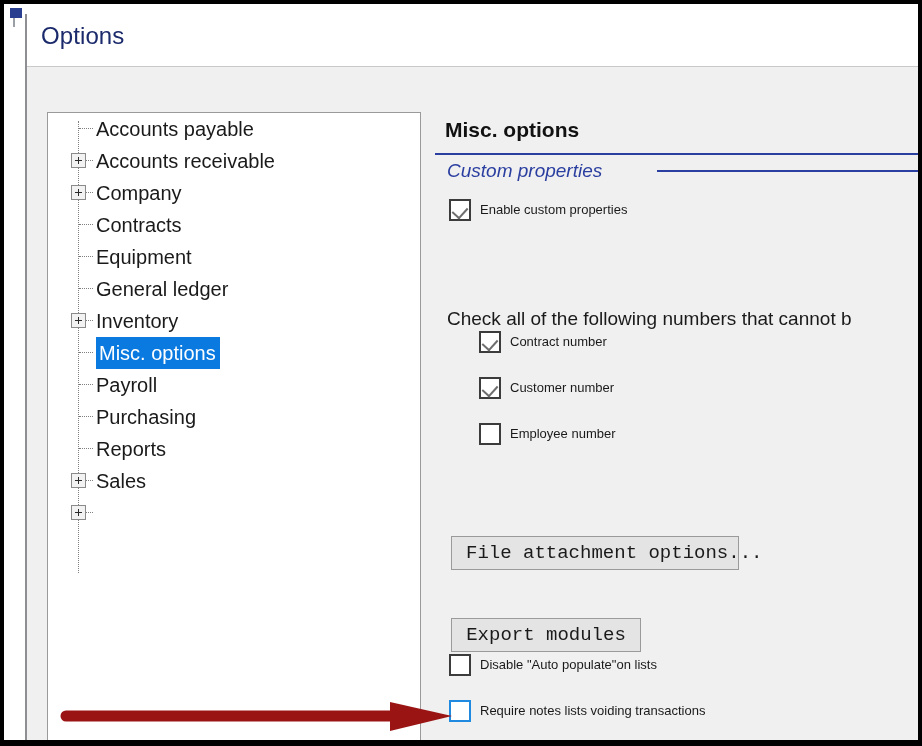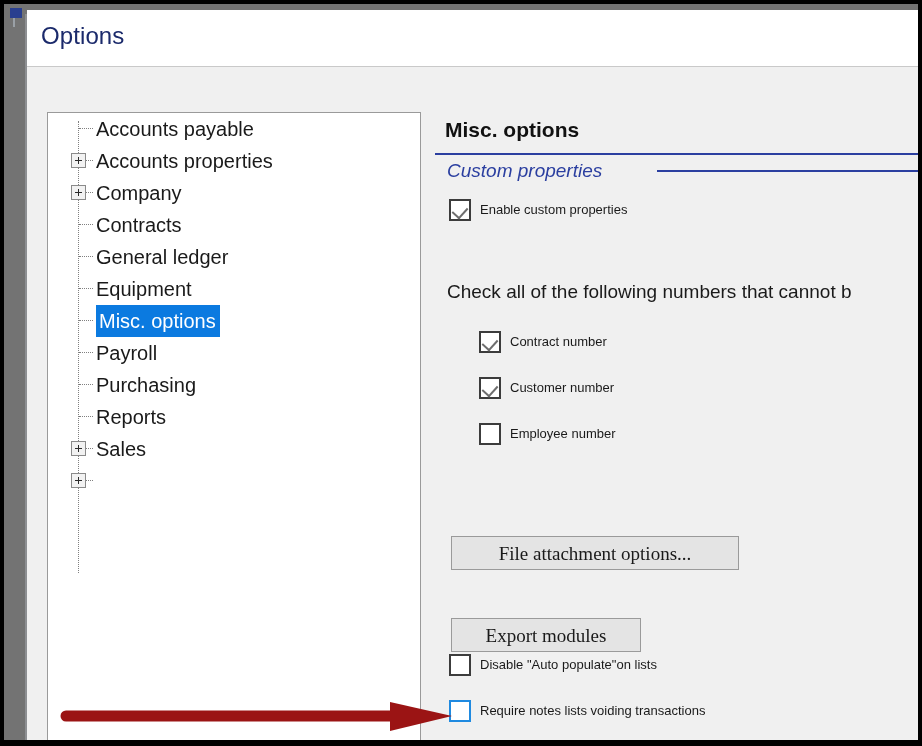--- a/index.html
+++ b/index.html
@@ -24,21 +24,21 @@
     overflow: hidden;
   }
 
   
   #app-window {
     position: absolute;
     left: 4px;
     top: 4px;
     width: 914px;            
     height: 736px;
-    background: #737373;
+    background: #ffffff;
     overflow: hidden;
   }
 
   
   #app-icon {
     position: absolute;
     left: 6px;
     top: 4px;
     width: 12px;
     height: 10px;
@@ -263,21 +263,21 @@
     color: #1a1a1a;
     white-space: nowrap;
   }
 
   
   .push-button {
     position: absolute;
     box-sizing: border-box;
     background: #e4e4e4;
     border: 1px solid #9a9a9a;
-    font-family: Liberation Serif, serif;
+    font-family: Liberation Mono, monospace;
     font-size: 19px;
     color: #1a1a1a;
     line-height: 1;
     white-space: nowrap;
     text-align: center;
     padding: 0 14px;
   }
 
   
   #annotation-arrow {
@@ -310,38 +310,43 @@
       <div id="tree-panel">
         <div class="tree-trunk"></div>
         <div id="tree-items">
             <div class="tree-item">
               <span class="tree-elbow"></span>
               <span class="tree-label">Accounts payable</span>
             </div>
             <div class="tree-item">
               <span class="tree-elbow"></span>
               <span class="tree-expander"></span>
-              <span class="tree-label">Accounts properties</span>
+              <span class="tree-label">Accounts receivable</span>
             </div>
             <div class="tree-item">
               <span class="tree-elbow"></span>
               <span class="tree-expander"></span>
               <span class="tree-label">Company</span>
             </div>
             <div class="tree-item">
               <span class="tree-elbow"></span>
               <span class="tree-label">Contracts</span>
             </div>
             <div class="tree-item">
               <span class="tree-elbow"></span>
+              <span class="tree-label">Equipment</span>
+            </div>
+            <div class="tree-item">
+              <span class="tree-elbow"></span>
               <span class="tree-label">General ledger</span>
             </div>
             <div class="tree-item">
               <span class="tree-elbow"></span>
-              <span class="tree-label">Equipment</span>
+              <span class="tree-expander"></span>
+              <span class="tree-label">Inventory</span>
             </div>
             <div class="tree-item selected">
               <span class="tree-elbow"></span>
               <span class="tree-label">Misc. options</span>
             </div>
             <div class="tree-item">
               <span class="tree-elbow"></span>
               <span class="tree-label">Payroll</span>
             </div>
             <div class="tree-item">
@@ -370,21 +375,21 @@
         <div id="pane-title-rule"></div>
 
         <div class="group-label" style="left:12px; top:48px;font-style:italic;">Custom properties</div>
         <div class="group-rule" style="left:222px; top:58px; right:0;"></div>
 
         <div class="cb-row" style="left:14px; top:85px;">
           <span class="cb-box checked"></span>
           <span class="cb-label">Enable custom properties</span>
         </div>
 
-        <div class="static-text" style="left:12px; top:169px;">Check all of the following numbers that cannot b</div>
+        <div class="static-text" style="left:12px; top:196px;">Check all of the following numbers that cannot b</div>
 
         <div class="cb-row" style="left:44px; top:217px;">
           <span class="cb-box checked"></span>
           <span class="cb-label">Contract number</span>
         </div>
         <div class="cb-row" style="left:44px; top:263px;">
           <span class="cb-box checked"></span>
           <span class="cb-label">Customer number</span>
         </div>
         <div class="cb-row" style="left:44px; top:309px;">

